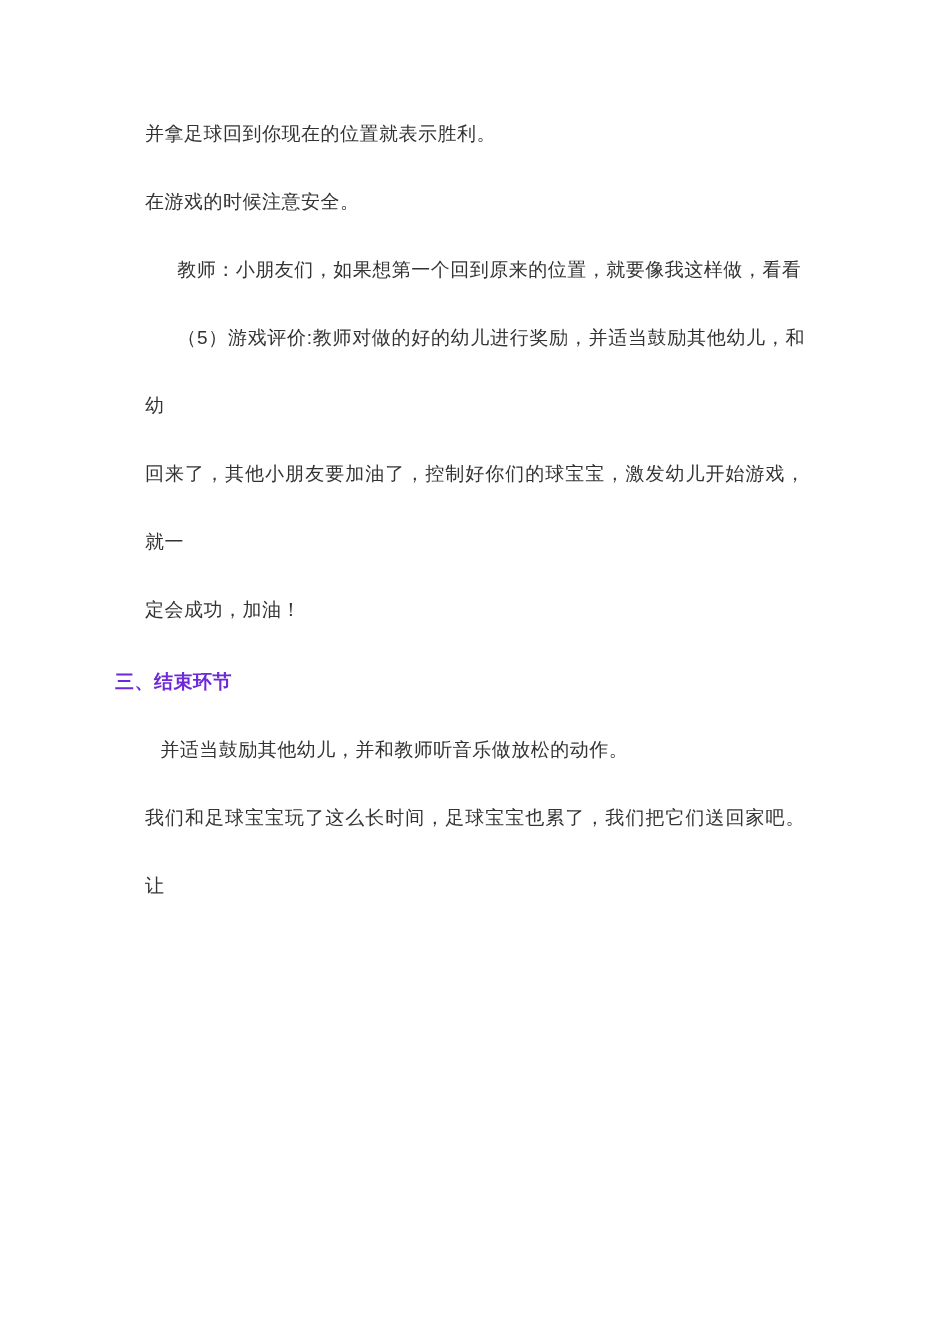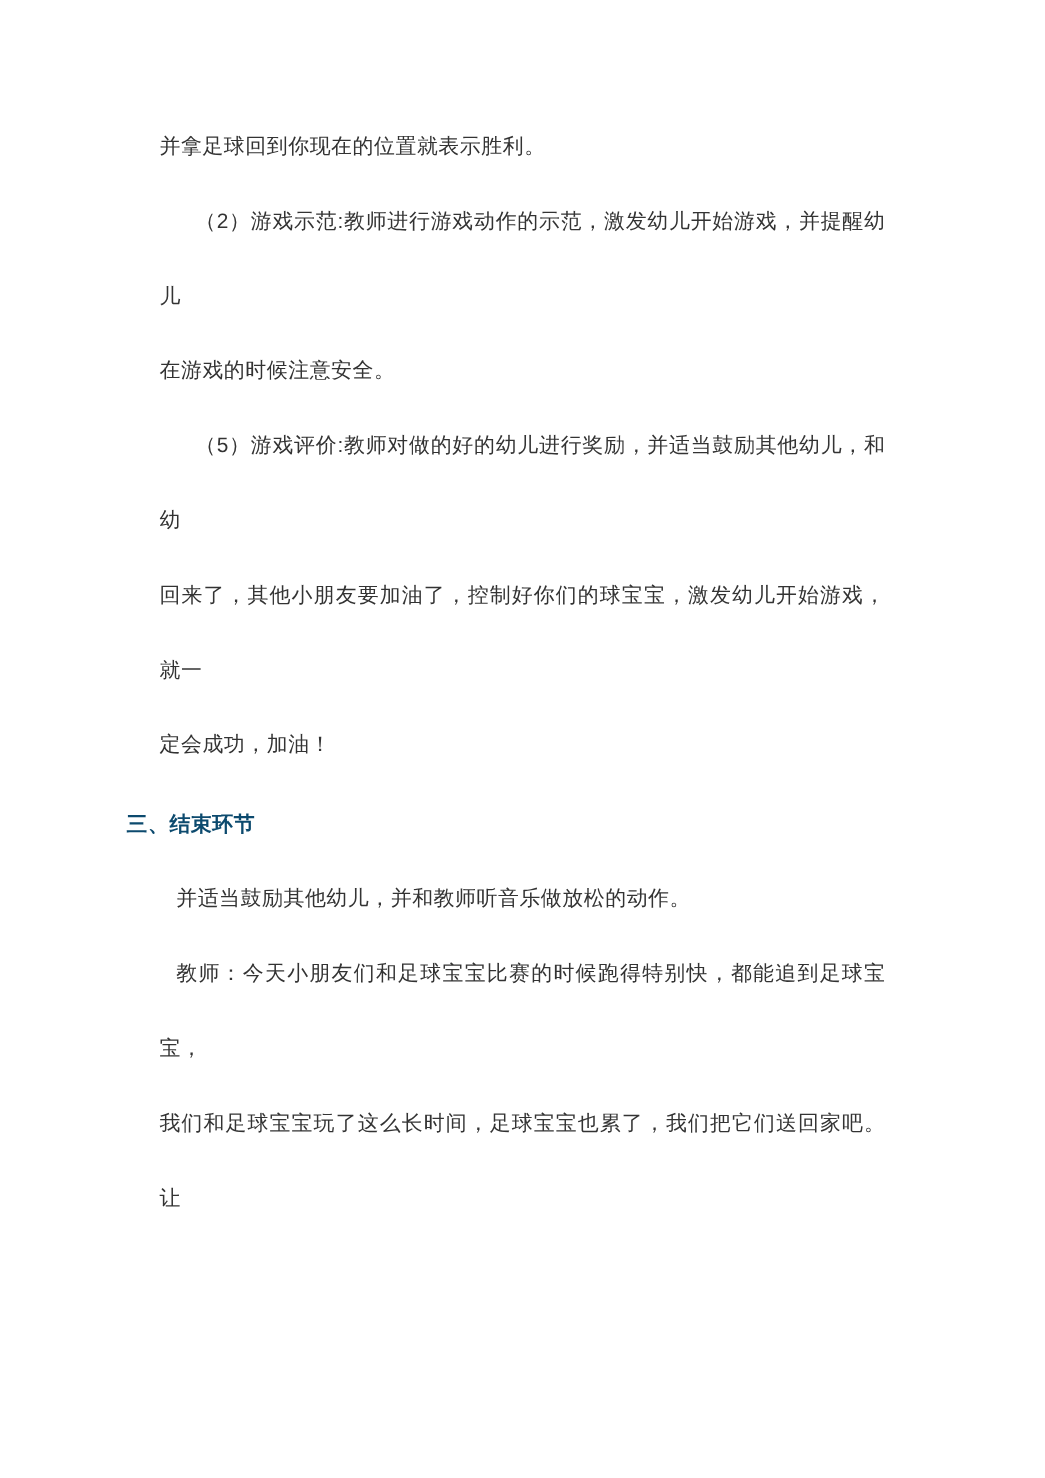--- a/index.html
+++ b/index.html
@@ -28,34 +28,33 @@
   .indent-2 {
     text-indent: 1.7em;
   }
   .indent-1 {
     text-indent: 0.8em;
   }
   .heading {
     font-weight: bold;
     margin-left: -30px;
     margin-top: 4px;
-    color: #0c4a6e;
+    color: #6d28d9;
   }
 </style>
 </head>
 <body>
 
 <div class="page">
 
   <div class="line">并拿足球回到你现在的位置就表示胜利。</div>
-  <div class="line indent-2">（2）游戏示范:教师进行游戏动作的示范，激发幼儿开始游戏，并提醒幼儿</div>
   <div class="line">在游戏的时候注意安全。</div>
+  <div class="line indent-2">教师：小朋友们，如果想第一个回到原来的位置，就要像我这样做，看看</div>
   <div class="line indent-2">（5）游戏评价:教师对做的好的幼儿进行奖励，并适当鼓励其他幼儿，和幼</div>
   <div class="line">回来了，其他小朋友要加油了，控制好你们的球宝宝，激发幼儿开始游戏，就一</div>
   <div class="line">定会成功，加油！</div>
 
   <div class="line heading">三、结束环节</div>
 
   <div class="line indent-1">并适当鼓励其他幼儿，并和教师听音乐做放松的动作。</div>
-  <div class="line indent-1">教师：今天小朋友们和足球宝宝比赛的时候跑得特别快，都能追到足球宝宝，</div>
   <div class="line">我们和足球宝宝玩了这么长时间，足球宝宝也累了，我们把它们送回家吧。让</div>
 
 </div>
 
 </body></html>

